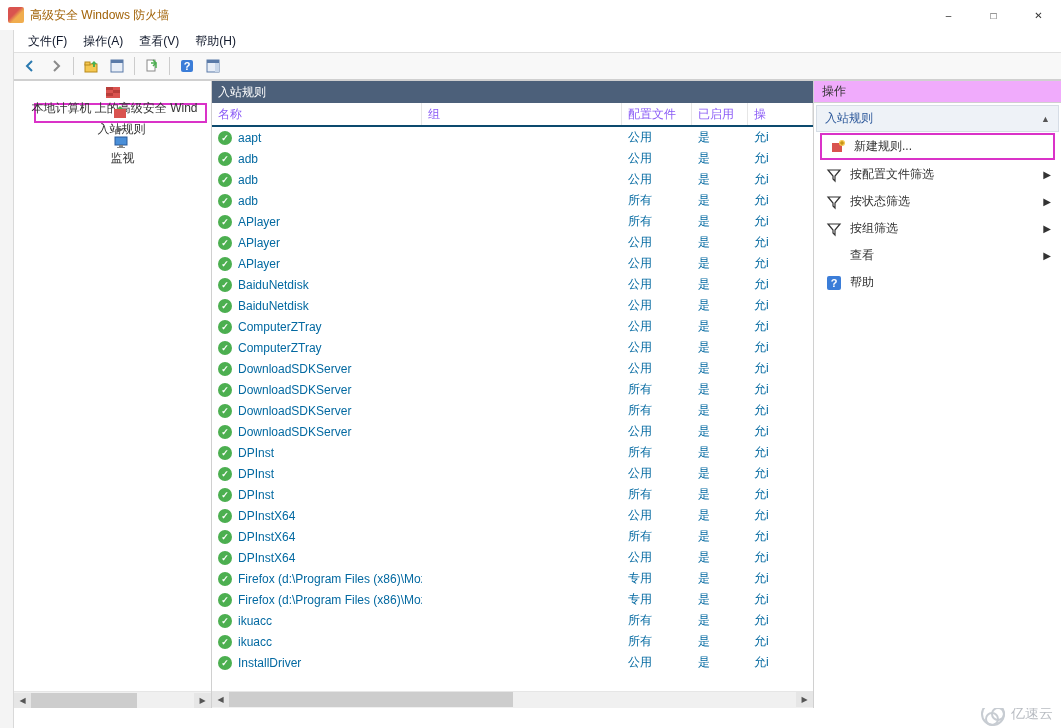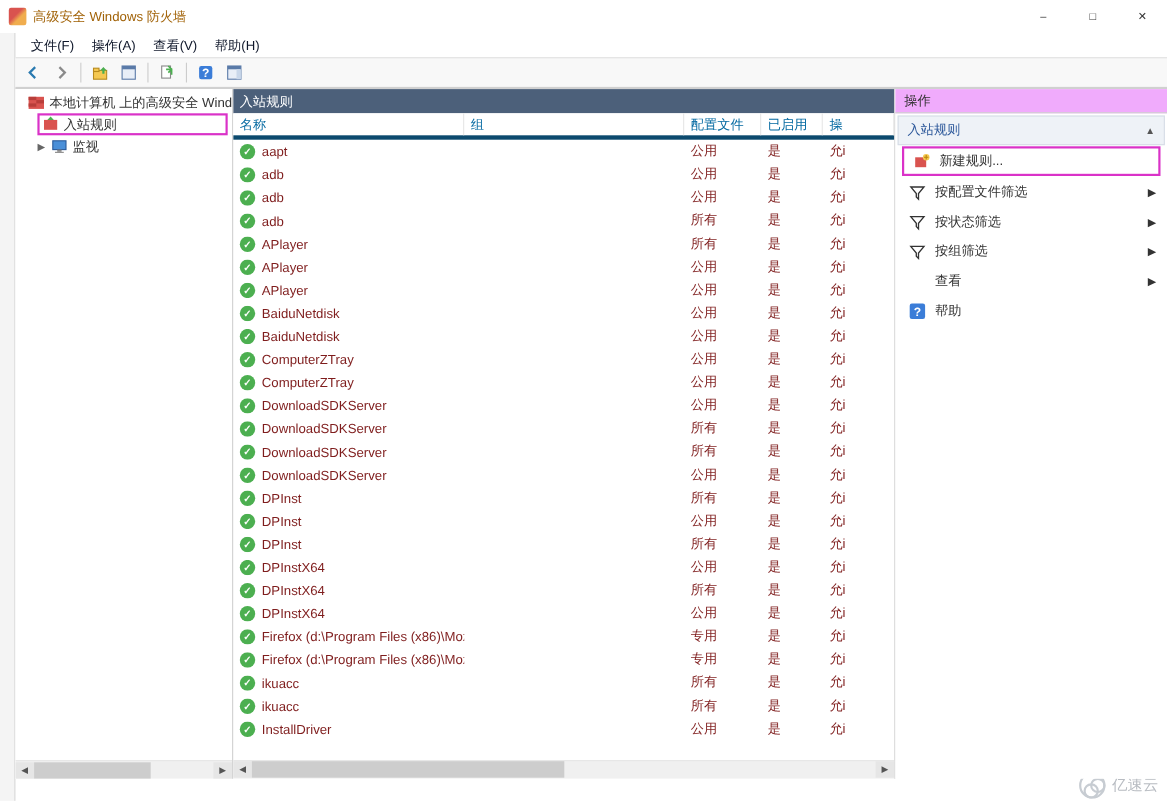--- a/index.html
+++ b/index.html
@@ -79,20 +79,21 @@
       flex-direction: column;
       background: #fff;
     }
     .tree-scroll { flex: 1; overflow-y: auto; overflow-x: hidden; padding-top: 3px; }
     .tree-node {
       display: flex; align-items: center;
       height: 18px;
       padding-left: 4px;
       white-space: nowrap;
       color: #333;
+      flex-direction: column;
     }
     .tree-node .arrow {
       width: 12px;
       color: #666;
       font-size: 9px;
     }
     .tree-node .node-icon {
       width: 16px; height: 16px; margin-right: 4px;
       display: inline-flex; align-items: center; justify-content: center;
     }
@@ -127,23 +128,23 @@
       color: #fff;
       height: 22px;
       display: flex; align-items: center;
       padding-left: 6px;
       font-size: 12px;
     }
     .list-header {
       display: flex;
       height: 24px;
       background: #fff;
-      border-bottom: 4px solid #0c4a6e;
+      border-bottom: 2px solid #0c4a6e;
       font-size: 12px;
-      color: #0369a1;
+      color: #8b5cf6;
     }
     .list-header .col {
       display: flex; align-items: center;
       padding-left: 6px;
       border-right: 1px solid #e6e6e6;
     }
     .col-name { width: 210px; }
     .col-group { width: 200px; }
     .col-profile { width: 70px; }
     .col-enabled { width: 56px; }
@@ -151,21 +152,21 @@
     .list-body {
       flex: 1;
       overflow-y: auto;
       overflow-x: hidden;
     }
     .list-row {
       display: flex;
       height: 21px;
       align-items: center;
       font-size: 12px;
-      color: #7f1d1d;
+      color: #0369a1;
     }
     .list-row .cell { display:flex; align-items:center; padding-left: 6px; overflow:hidden; white-space: nowrap; }
     .status-icon {
       width: 14px; height: 14px;
       border-radius: 50%;
       background: #4caf50;
       display: inline-flex; align-items: center; justify-content: center;
       margin-right: 6px;
       flex-shrink: 0;
     }

